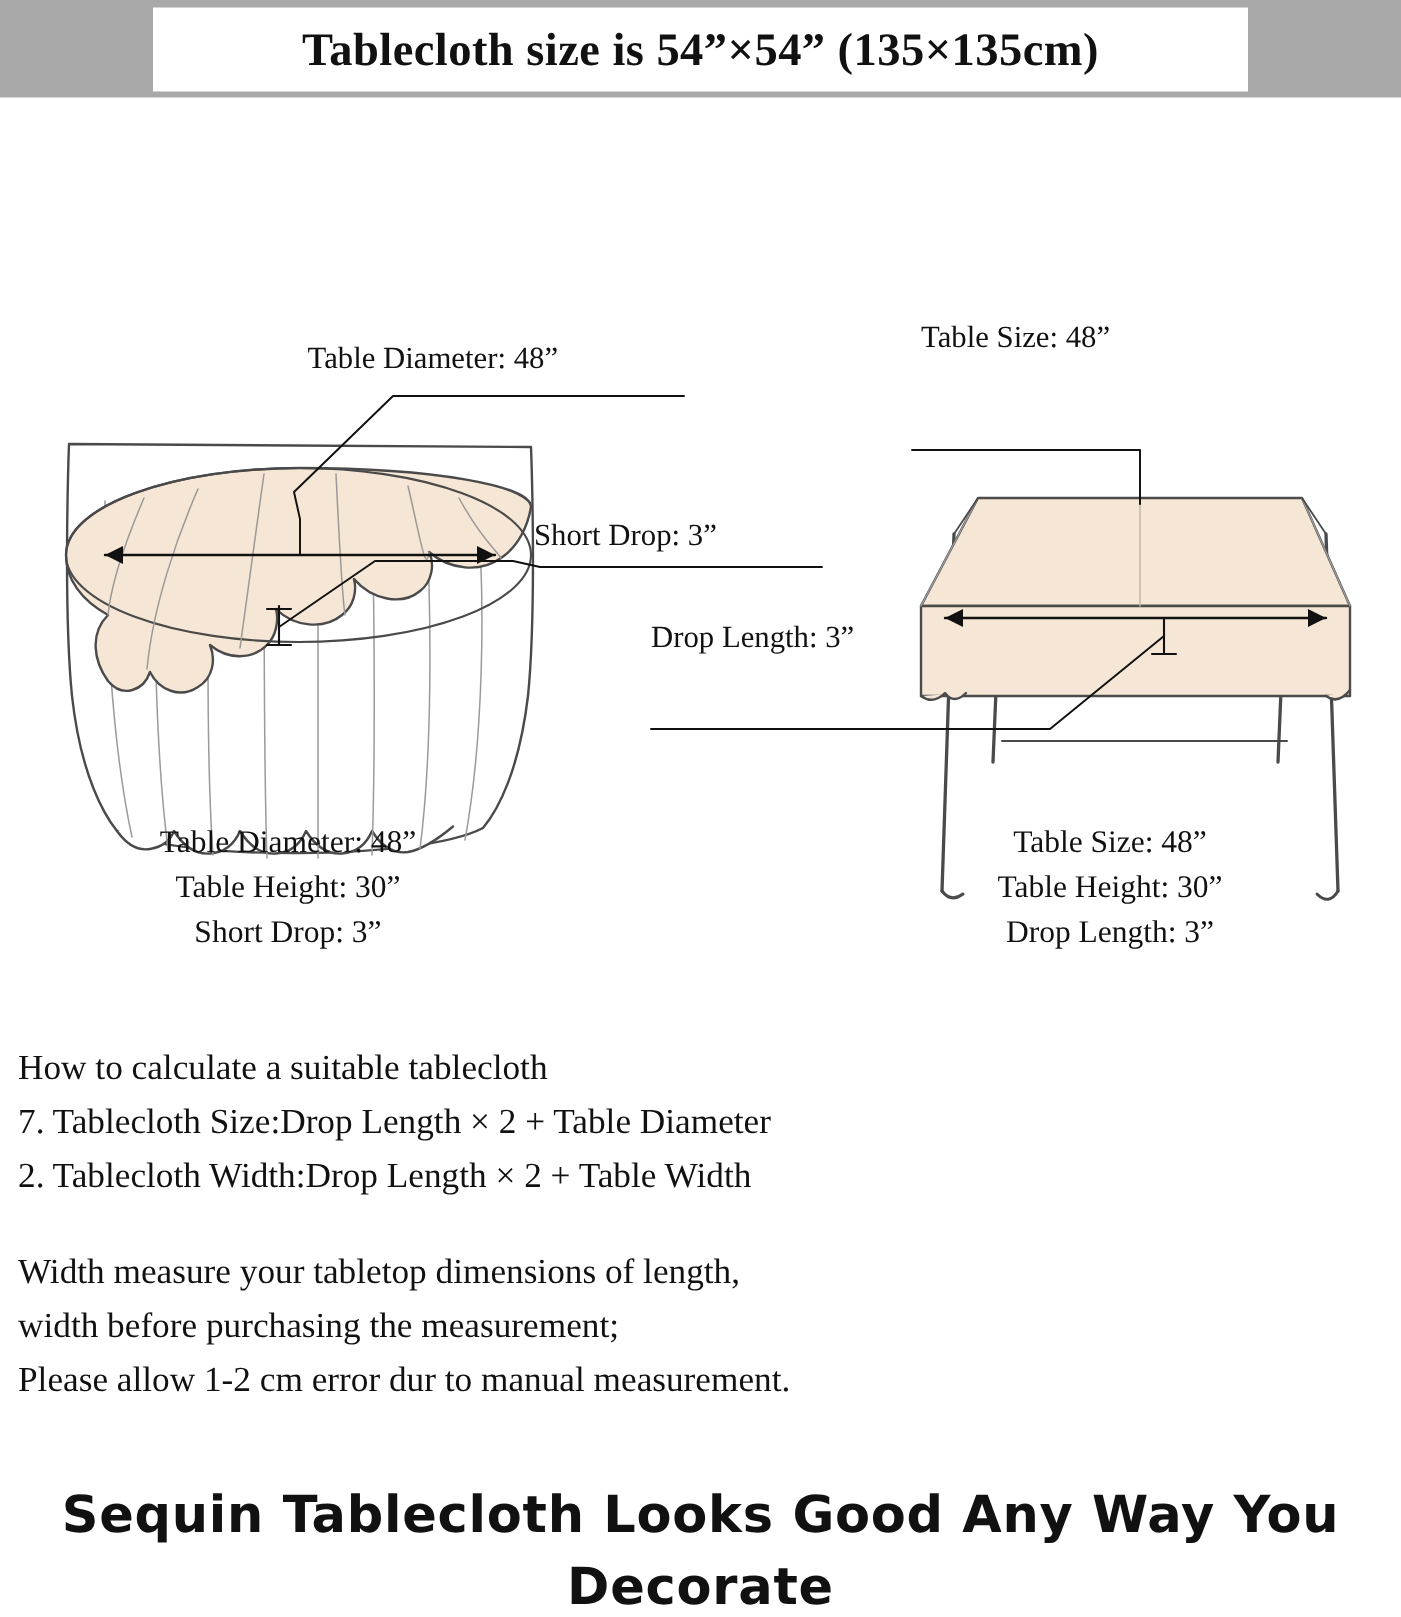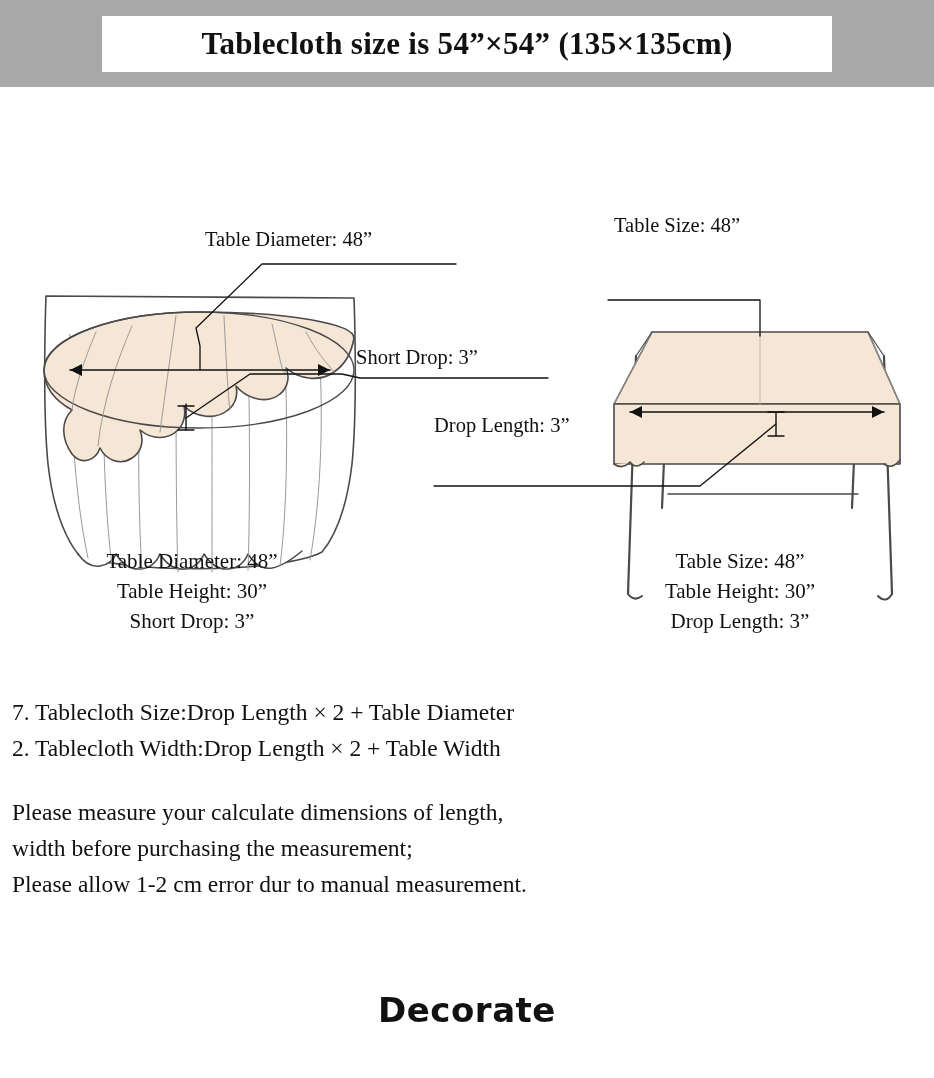--- a/index.html
+++ b/index.html
@@ -15,21 +15,21 @@
     position: relative;
     overflow: hidden;
   }
 
   
   .header-banner {
     position: absolute;
     left: 0;
     top: 0;
     width: 934px;
-    height: 87px;
+    height: 65px;
     background: #a9a9a9;
     display: flex;
     align-items: center;
     justify-content: center;
   }
   .header-banner-inner {
     width: 730px;
     height: 56px;
     background: #ffffff;
     display: flex;
@@ -246,23 +246,25 @@
   </div>
 
   <div class="cap-rect">
     <div>Table Size: 48”</div>
     <div>Table Height: 30”</div>
     <div>Drop Length: 3”</div>
   </div>
 </div>
 
 <div class="body-copy">
+  <p>How to calculate a suitable tablecloth</p>
   <p>7. Tablecloth Size:Drop Length × 2 + Table Diameter</p>
   <p>2. Tablecloth Width:Drop Length × 2 + Table Width</p>
   <div class="gap"></div>
-  <p>Please measure your calculate dimensions of length,</p>
+  <p>Width measure your tabletop dimensions of length,</p>
   <p>width before purchasing the measurement;</p>
   <p>Please allow 1-2 cm error dur to manual measurement.</p>
 </div>
 
 <div class="footer-slogan">
+  <div>Sequin Tablecloth Looks Good Any Way You</div>
   <div>Decorate</div>
 </div>
 
 </body></html>

